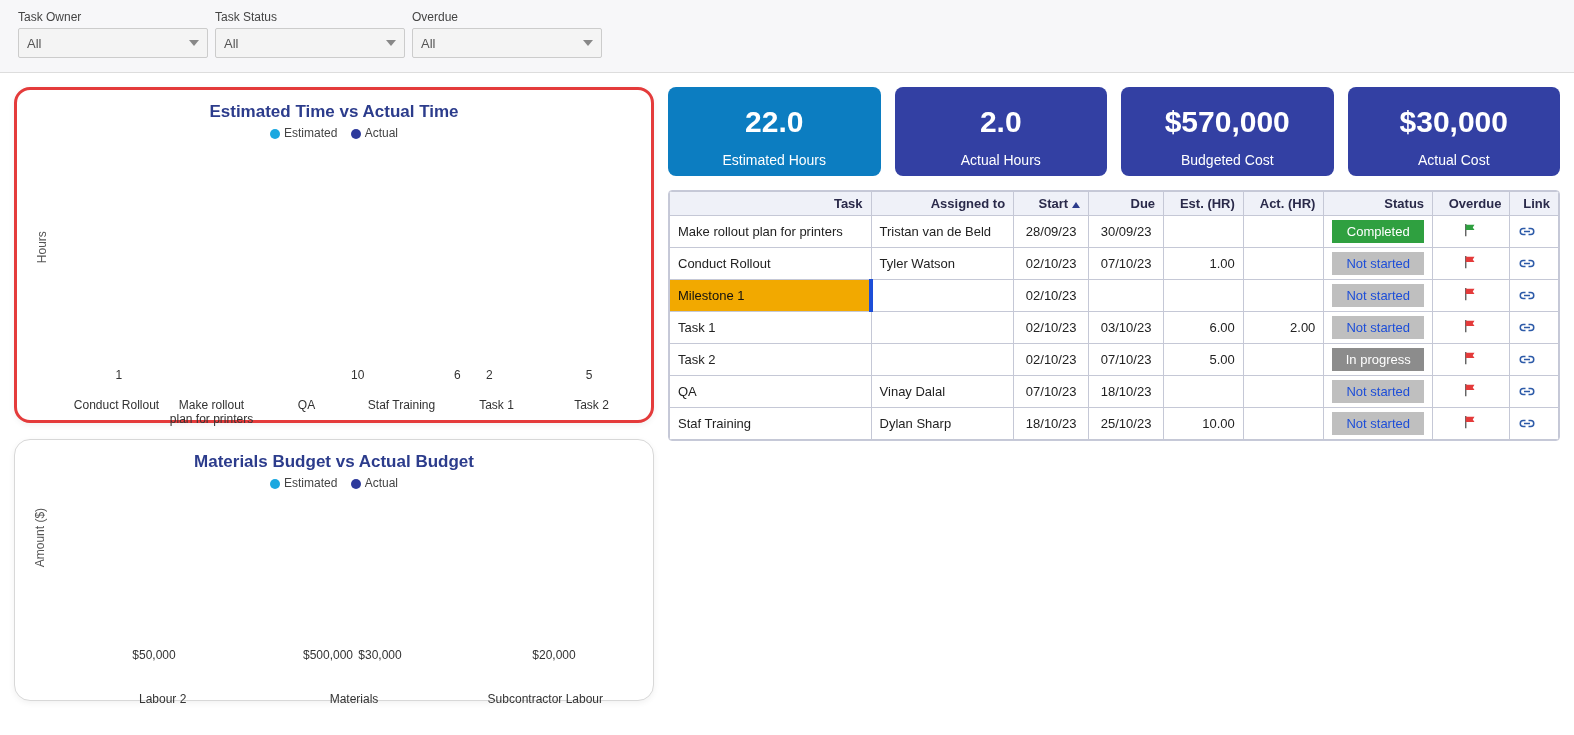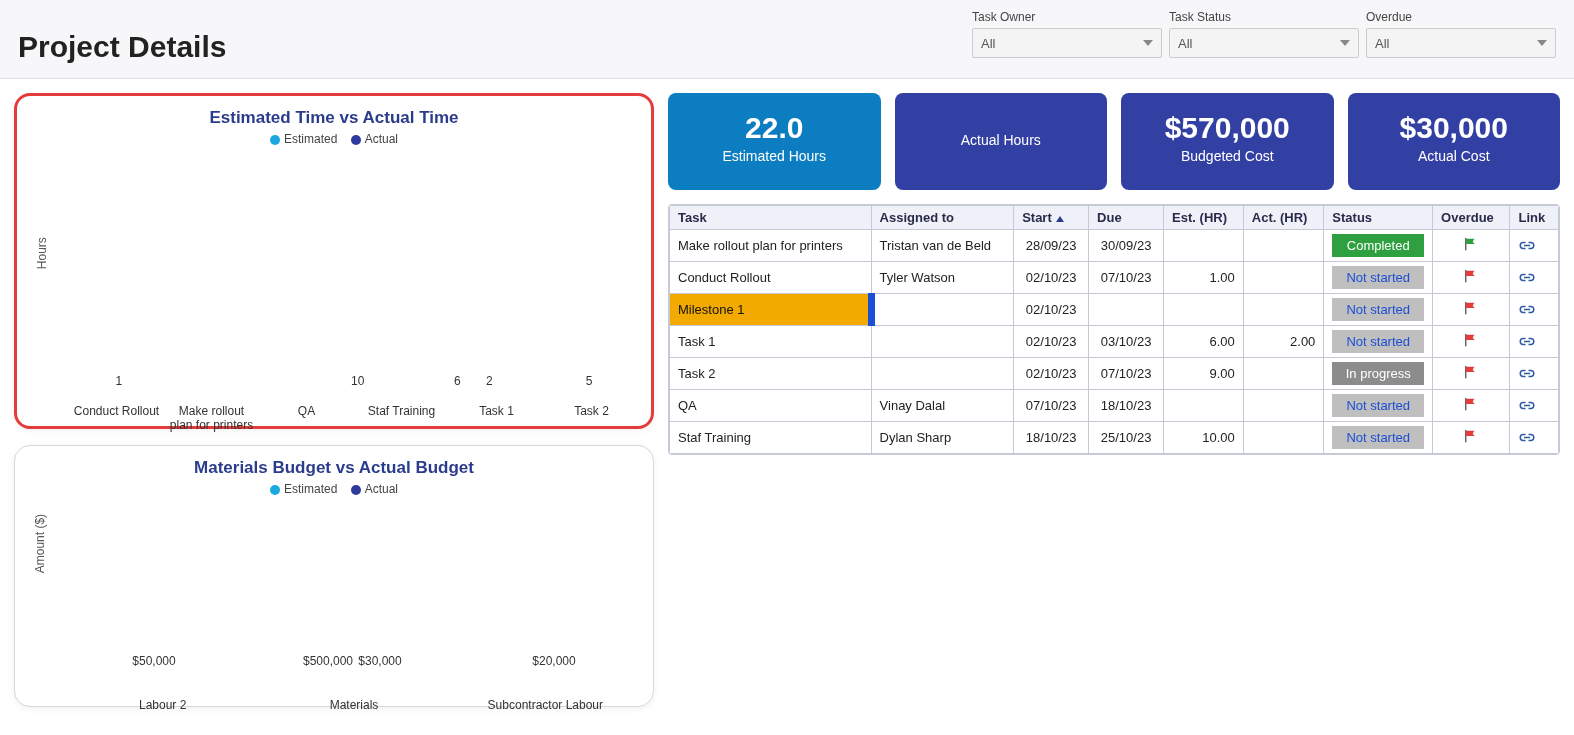--- a/index.html
+++ b/index.html
@@ -53,50 +53,49 @@
     position:absolute; left:10px; right:0; bottom:-20px;
     display:flex; justify-content:space-around; font-size:12px; color:#333; text-align:center;
   }
   .x-labels > div { width:90px;}
   .chart2 .x-labels > div { width:160px;}
   .chart2 .bar { width:50px;}
   .chart2 .bars-row { top:10px; }
   
   .kpi-row { display:flex; gap:14px;}
   .kpi {
-    flex:1; border-radius:8px; color:#fff; text-align:center; padding:18px 8px 26px 8px;
+    flex:1; border-radius:8px; color:#fff; text-align:center; padding:18px 8px 8px 8px;
     display:flex; flex-direction:column; justify-content:center;
   }
   .kpi-value { font-size:30px; font-weight:700; line-height:1.1;}
-  .kpi-label { font-size:14px; margin-top:4px;}
+  .kpi-label { font-size:14px; margin-top:14px;}
   .kpi.blue  { background:#0c7dc1;}
   .kpi.indigo{ background:#3340a3;}
   
   .tbl-card { border:1px solid #c6c9d8; border-radius:4px; overflow:hidden;}
   table.tasks { width:100%; border-collapse:collapse; font-size:13px;}
   table.tasks th, table.tasks td { border:1px solid #c5c8d6; padding:4px 8px; text-align:left; white-space:nowrap;}
-  table.tasks th { background:#eff1f8; color:#2a2a4a; font-weight:600; text-align:left;}
+  table.tasks th { background:#eff1f8; color:#2a2a4a; font-weight:600; text-align:right;}
   table.tasks td.center { text-align:center;}
   table.tasks td.right { text-align:right;}
   td.status-cell { padding:0;}
   .status-chip { display:block; padding:4px 8px; text-align:center; font-size:13px;}
   .status-Completed { background:#2fa040; color:#fff;text-align:center;}
   .status-Not-started { background:#bfbfbf; color:#1d4ed8;}
   .status-In-progress { background:#8c8c8c; color:#fff;}
-  tr.milestone td.task-name { background:#f2a900; color:#111; border-right:7px solid #1d4ed8;}
+  tr.milestone td.task-name { background:#f2a900; color:#111; border-right:4px solid #1d4ed8;}
   .flag { width:14px; display:inline-block;}
   .flag svg { display:block;}
   .link-icon svg { display:block; width:18px;}
   .sort-caret { display:inline-block; margin-left:4px; width:0;height:0;border-left:4px solid transparent;border-right:4px solid transparent;border-bottom:6px solid #2c3c8c; vertical-align:middle;}
 </style>
 </head>
 <body>
 
 <div class="header">
-  <div class="page-title">Project Details</div>
   <div class="filters" id="filters">
       <div class="filter">
         <div class="filter-label">Task Owner</div>
         <div class="filter-select">
           <span>All</span>
           <span class="chev-down"></span>
         </div>
       </div>
       <div class="filter">
         <div class="filter-label">Task Status</div>
@@ -229,20 +228,21 @@
     </div>
   </div>
 
   <div class="right-col">
     <div class="kpi-row" id="kpi-row">
         <div class="kpi blue">
           <div class="kpi-value">22.0</div>
           <div class="kpi-label">Estimated Hours</div>
         </div>
         <div class="kpi indigo">
+          <div class="kpi-value">2.0</div>
           <div class="kpi-label">Actual Hours</div>
         </div>
         <div class="kpi indigo">
           <div class="kpi-value">$570,000</div>
           <div class="kpi-label">Budgeted Cost</div>
         </div>
         <div class="kpi indigo">
           <div class="kpi-value">$30,000</div>
           <div class="kpi-label">Actual Cost</div>
         </div>
@@ -333,21 +333,21 @@
                   </svg></span></td>
               <td class="center"><span class="link-icon"><svg viewBox="0 0 24 12">
                     <path d="M7 1a5 5 0 000 10h3v-2H7a3 3 0 010-6h3V1H7zm10 0h-3v2h3a3 3 0 010 6h-3v2h3a5 5 0 000-10zM8 5h8v2H8z" fill="#2c5aa8"></path>
                   </svg></span></td>
             </tr>
             <tr>
               <td class="task-name">Task 2</td>
               <td></td>
               <td class="center">02/10/23</td>
               <td class="center">07/10/23</td>
-              <td class="right">9.00</td>
+              <td class="right">5.00</td>
               <td class="right"></td>
               <td class="status-cell">
                 <span class="status-chip status-In-progress">In progress</span>
               </td>
               <td class="center"><span class="flag"><svg viewBox="0 0 16 16">
                     <path d="M2 1 L2 15" stroke="#555" stroke-width="1.5"></path>
                     <path d="M2 2 L12 2 L10 5 L12 8 L2 8 Z" fill="#e43b3b"></path>
                   </svg></span></td>
               <td class="center"><span class="link-icon"><svg viewBox="0 0 24 12">
                     <path d="M7 1a5 5 0 000 10h3v-2H7a3 3 0 010-6h3V1H7zm10 0h-3v2h3a3 3 0 010 6h-3v2h3a5 5 0 000-10zM8 5h8v2H8z" fill="#2c5aa8"></path>

